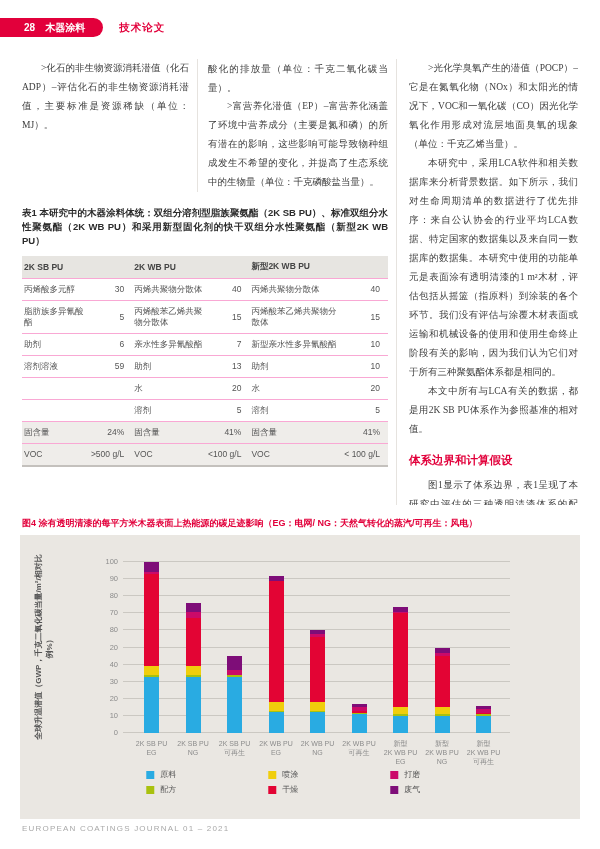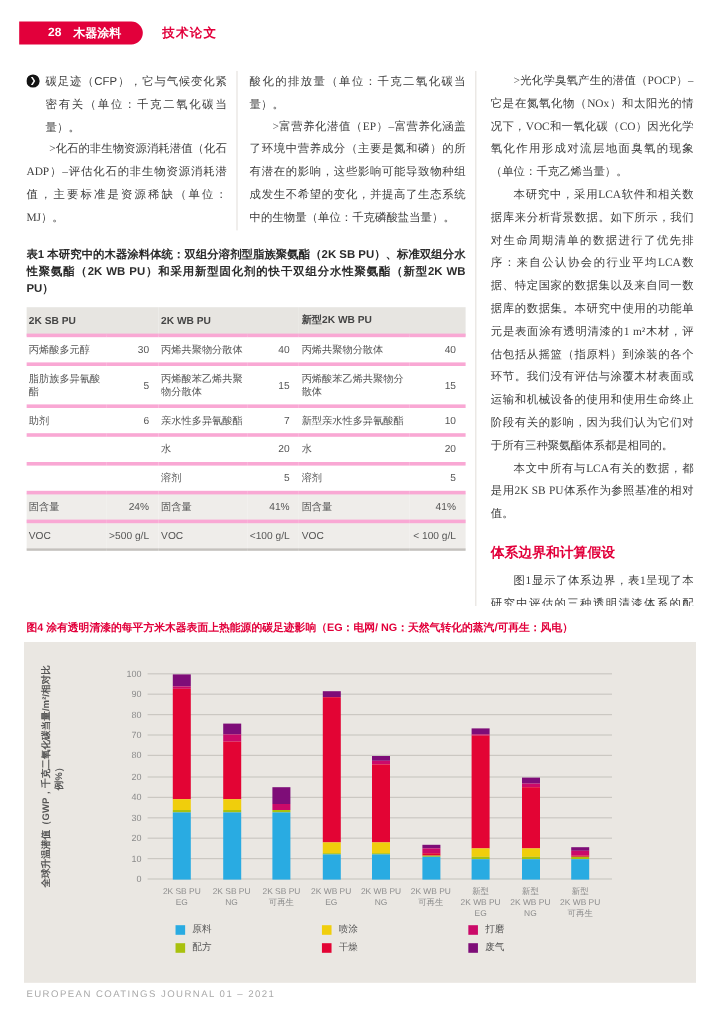--- a/index.html
+++ b/index.html
@@ -4,42 +4,42 @@
 <style>
   :root{ --accent:#E2003B; }
   *{margin:0;padding:0;box-sizing:border-box;}
   html,body{background:#fff;}
   body{font-family:"Liberation Sans","DejaVu Sans",sans-serif;color:#3c3c3c;}
   .page{position:relative;width:600px;height:849px;background:#fff;overflow:hidden;}
 
   
   .hdr{display:flex;align-items:center;margin-top:18px;}
   .pill{display:flex;align-items:center;gap:10px;background:var(--accent);color:#fff;
-        height:19px;padding:0 18px 0 24px;border-radius:0 10px 10px 0;font-weight:bold;font-size:10px;margin-left:16px;}
+        height:19px;padding:0 18px 0 24px;border-radius:0 10px 10px 0;font-weight:bold;font-size:10px;}
   .article-type{color:var(--accent);font-weight:bold;font-size:10.5px;margin-left:16px;letter-spacing:1px;}
 
   
   .main{display:flex;margin:22px 22px 0 22px;height:446px;overflow:hidden;}
   .left{width:366px;}
   .two-cols{display:flex;}
   .c1{width:176px;padding-right:8px;border-right:1px solid #e6e3df;}
   .c2{flex:1;padding-left:10px;}
   .c3{flex:1;border-left:1px solid #e6e3df;padding-left:12px;margin-left:8px;}
   p.body{font-size:9.5px;line-height:19px;text-align:justify;color:#3c3c3c;}
   p.ind{text-indent:2em;font-family:Liberation Serif, serif;}
   .bullet-para{position:relative;padding-left:16px;}
   .bullet{position:absolute;left:0;top:3px;width:11px;height:11px;border-radius:50%;
           background:#141414;color:#fff;font-size:6.5px;display:flex;align-items:center;justify-content:center;}
   .sec-head{color:var(--accent);font-weight:bold;font-size:11.5px;margin:14px 0 8px 0;}
 
   
   .tbl-caption{font-size:9.5px;font-weight:bold;color:#2b2b2b;line-height:14px;margin:14px 0 8px 0;text-align:justify;}
   table.form{width:100%;border-collapse:collapse;font-size:8.5px;color:#555;border-bottom:2px solid #c4c1bd;}
   table.form th{background:#e7e5e1;text-align:left;font-size:8.5px;color:#444;padding:5px 2px;font-weight:bold;}
-  table.form td{border-top:3px solid #f9a8d4;padding:5px 2px;vertical-align:middle;line-height:11px;}
+  table.form td{border-top:1px solid #f9a8d4;padding:5px 2px;vertical-align:middle;line-height:11px;}
   table.form td.val{text-align:right;padding-right:8px;white-space:nowrap;}
   table.form tr.shaded td{background:#efedea;}
   col.n1{width:19%}col.v1{width:11%}col.n2{width:21%}col.v2{width:10%}col.n3{width:26%}col.v3{width:13%}
 
   
   .fig-caption{color:var(--accent);font-weight:bold;font-size:9px;margin:12px 22px 6px 22px;line-height:12px;}
   .panel{position:relative;margin:0 20px;height:284px;background:#EAE7E2;}
   .ylabel{position:absolute;left:-71px;top:101px;width:190px;transform:rotate(-90deg);
           text-align:center;font-size:8px;line-height:11px;color:#555;font-weight:bold;}
   .plot{position:absolute;left:108px;top:27px;width:382px;height:171px;}
@@ -67,24 +67,20 @@
       <span>28</span>
       <span>木器涂料</span>
     </div>
     <span class="article-type">技术论文</span>
   </div>
 
   <div class="main">
     <div class="left">
       <div class="two-cols">
         <div class="c1">
-          <p class="body bullet-para">
-            <span class="bullet">❯</span>
-            <span>碳足迹（CFP），它与气候变化紧密有关（单位：千克二氧化碳当量）。</span>
-          </p>
           <p class="body ind">&gt;化石的非生物资源消耗潜值（化石ADP）–评估化石的非生物资源消耗潜值，主要标准是资源稀缺（单位：MJ）。</p>
         </div>
         <div class="c2">
           <p class="body">酸化的排放量（单位：千克二氧化碳当量）。</p>
           <p class="body ind">&gt;富营养化潜值（EP）–富营养化涵盖了环境中营养成分（主要是氮和磷）的所有潜在的影响，这些影响可能导致物种组成发生不希望的变化，并提高了生态系统中的生物量（单位：千克磷酸盐当量）。</p>
         </div>
       </div>
 
       <div class="tbl-caption">表1 本研究中的木器涂料体统：双组分溶剂型脂族聚氨酯（2K SB PU）、标准双组分水性聚氨酯（2K WB PU）和采用新型固化剂的快干双组分水性聚氨酯（新型2K WB PU）</div>
 
@@ -120,20 +116,28 @@
               <td class="val">15</td>
               <td>丙烯酸苯乙烯共聚物分散体</td>
               <td class="val">15</td>
             </tr>
             <tr>
               <td>助剂</td>
               <td class="val">6</td>
               <td>亲水性多异氰酸酯</td>
               <td class="val">7</td>
               <td>新型亲水性多异氰酸酯</td>
+              <td class="val">10</td>
+            </tr>
+            <tr>
+              <td>溶剂溶液</td>
+              <td class="val">59</td>
+              <td>助剂</td>
+              <td class="val">13</td>
+              <td>助剂</td>
               <td class="val">10</td>
             </tr>
             <tr>
               <td></td>
               <td class="val"></td>
               <td>水</td>
               <td class="val">20</td>
               <td>水</td>
               <td class="val">20</td>
             </tr>

